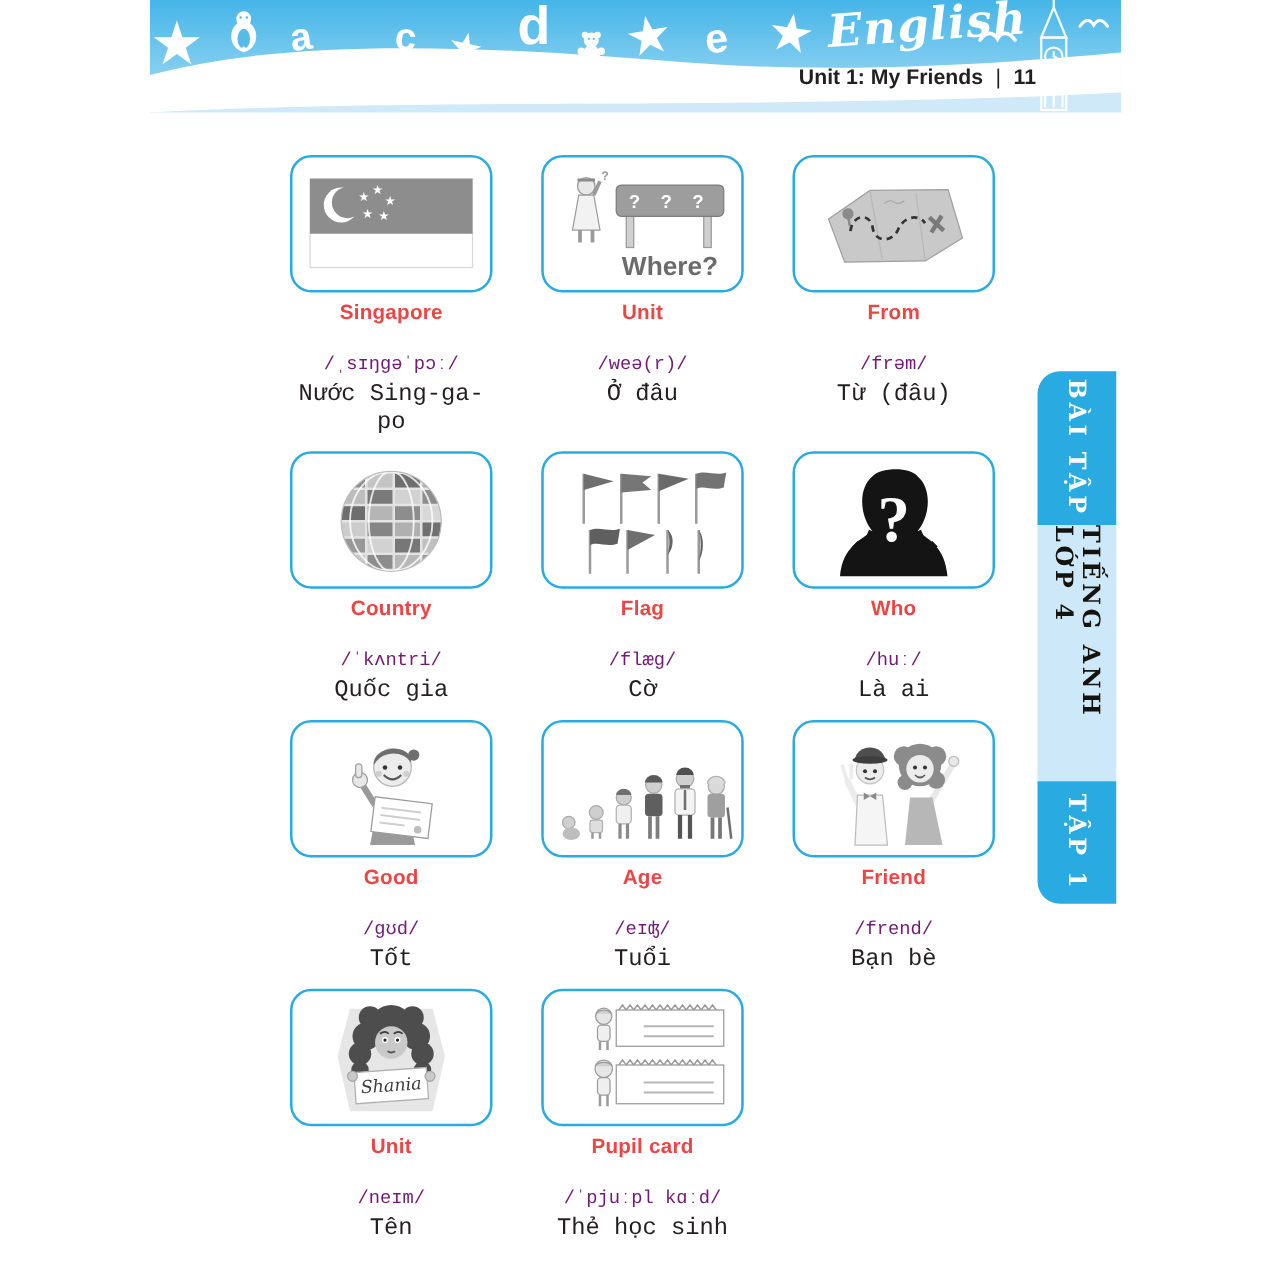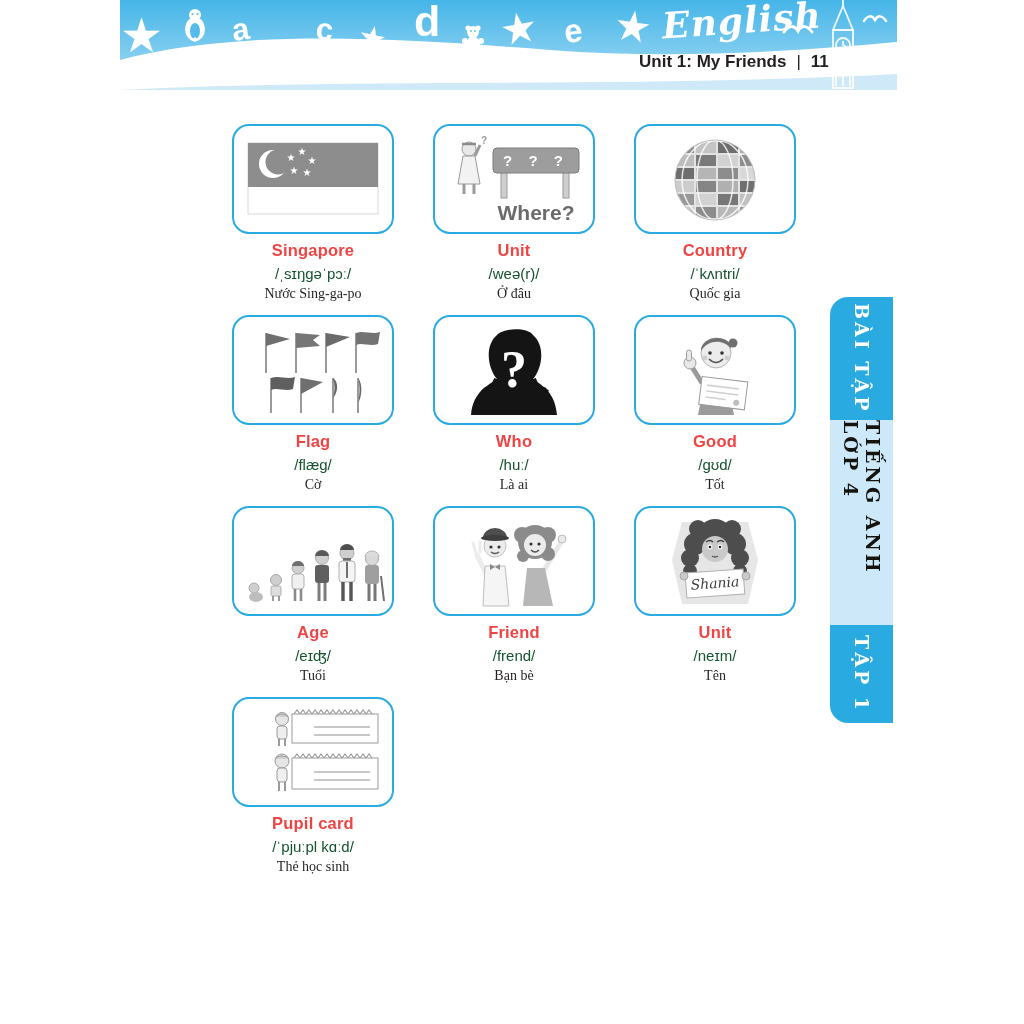--- a/index.html
+++ b/index.html
@@ -42,22 +42,22 @@
   .seg2{height:205px;}
   .seg3{height:98px;border-radius:0 0 0 18px;}
 
   
   .grid{position:absolute;left:232px;top:124px;width:565px;
         display:grid;grid-template-columns:repeat(3,162px);column-gap:39px;row-gap:13px;}
   .cell{text-align:center;}
   .card{width:162px;height:110px;box-sizing:border-box;border:2.5px solid #29abe2;
         border-radius:17px;background:#fff;display:flex;align-items:center;justify-content:center;overflow:hidden;}
   .word{margin-top:7px;color:#ef4444;font-size:16.5px;font-weight:bold;letter-spacing:.2px;}
-  .phon{margin-top:5px;color:#14532d;font-size:15px;font-family:Liberation Sans, sans-serif;}
-  .viet{margin-top:4px;color:#231f20;font-size:14px;font-family:Liberation Serif, serif;}
+  .phon{margin-top:23px;color:#701a75;font-size:15px;font-family:Liberation Mono, monospace;}
+  .viet{margin-top:4px;color:#231f20;font-size:19px;font-family:Liberation Mono, monospace;}
 </style>
 </head>
 <body>
 
 <div class="page">
 
   <div class="banner">
     <svg class="bg" viewBox="0 0 777 90" preserveAspectRatio="none">
       <defs>
         <linearGradient id="bgrad" x1="0" y1="0" x2="0" y2="1">
@@ -170,20 +170,38 @@
           <rect x="54" y="16" width="86" height="25" rx="4" fill="#9d9d9d" stroke="#7c7c7c"></rect>
           <text x="97" y="34" font-size="15" font-weight="bold" fill="#ffffff" text-anchor="middle" letter-spacing="6">?  ?  ?</text>
           <text x="97" y="88" font-size="21" font-weight="bold" fill="#6b6b6b" text-anchor="middle">Where?</text>
         </svg>
       </div>
       <div class="word">Unit</div>
       <div class="phon">/weə(r)/</div>
       <div class="viet">Ở đâu</div>
     </div>
 
+    <div class="cell">
+      <div class="card">
+        <svg width="150" height="95" viewBox="0 0 150 95">
+          <g transform="rotate(-8 75 48)">
+            <path d="M24,36 L60,18 L122,26 L128,66 L96,80 L32,72 Z" fill="#c9c9c9" stroke="#a0a0a0"></path>
+            <path d="M60,18 L62,74 M96,25 L96,80" stroke="#b8b8b8"></path>
+            <circle cx="40" cy="34" r="4.5" fill="#8a8a8a"></circle>
+            <path d="M40,34 L40,44" stroke="#8a8a8a" stroke-width="2"></path>
+            <path d="M40,48 C44,34 58,36 58,48 C58,60 72,62 78,52 C84,42 96,42 100,50" stroke="#333" stroke-width="2.2" stroke-dasharray="5 4" fill="none"></path>
+            <path d="M104,46 L114,58 M114,46 L104,58" stroke="#7a7a7a" stroke-width="3.5"></path>
+            <path d="M70,30 q4,-3 8,0 q4,3 8,0" stroke="#a8a8a8" fill="none"></path>
+          </g>
+        </svg>
+      </div>
+      <div class="word">From</div>
+      <div class="phon">/frəm/</div>
+      <div class="viet">Từ (đâu)</div>
+    </div>
 
     <div class="cell">
       <div class="card">
         <svg width="150" height="95" viewBox="0 0 150 95">
           <defs>
               <clipPath id="gcp">
                 <circle cx="75" cy="48" r="40"></circle>
               </clipPath>
             </defs>
           <circle cx="75" cy="48" r="40" fill="#e3e3e3"></circle>

